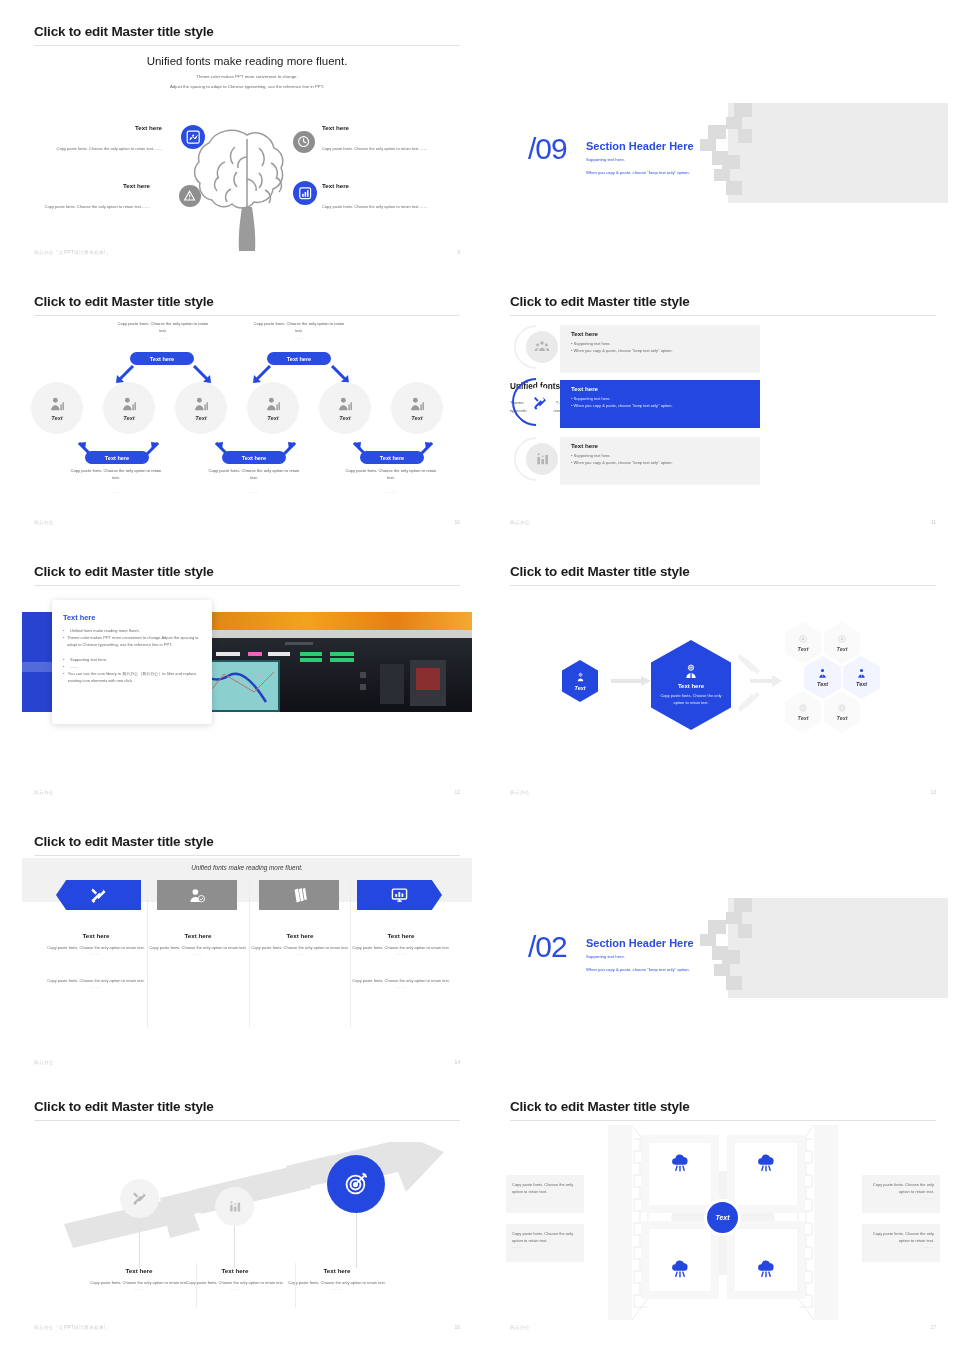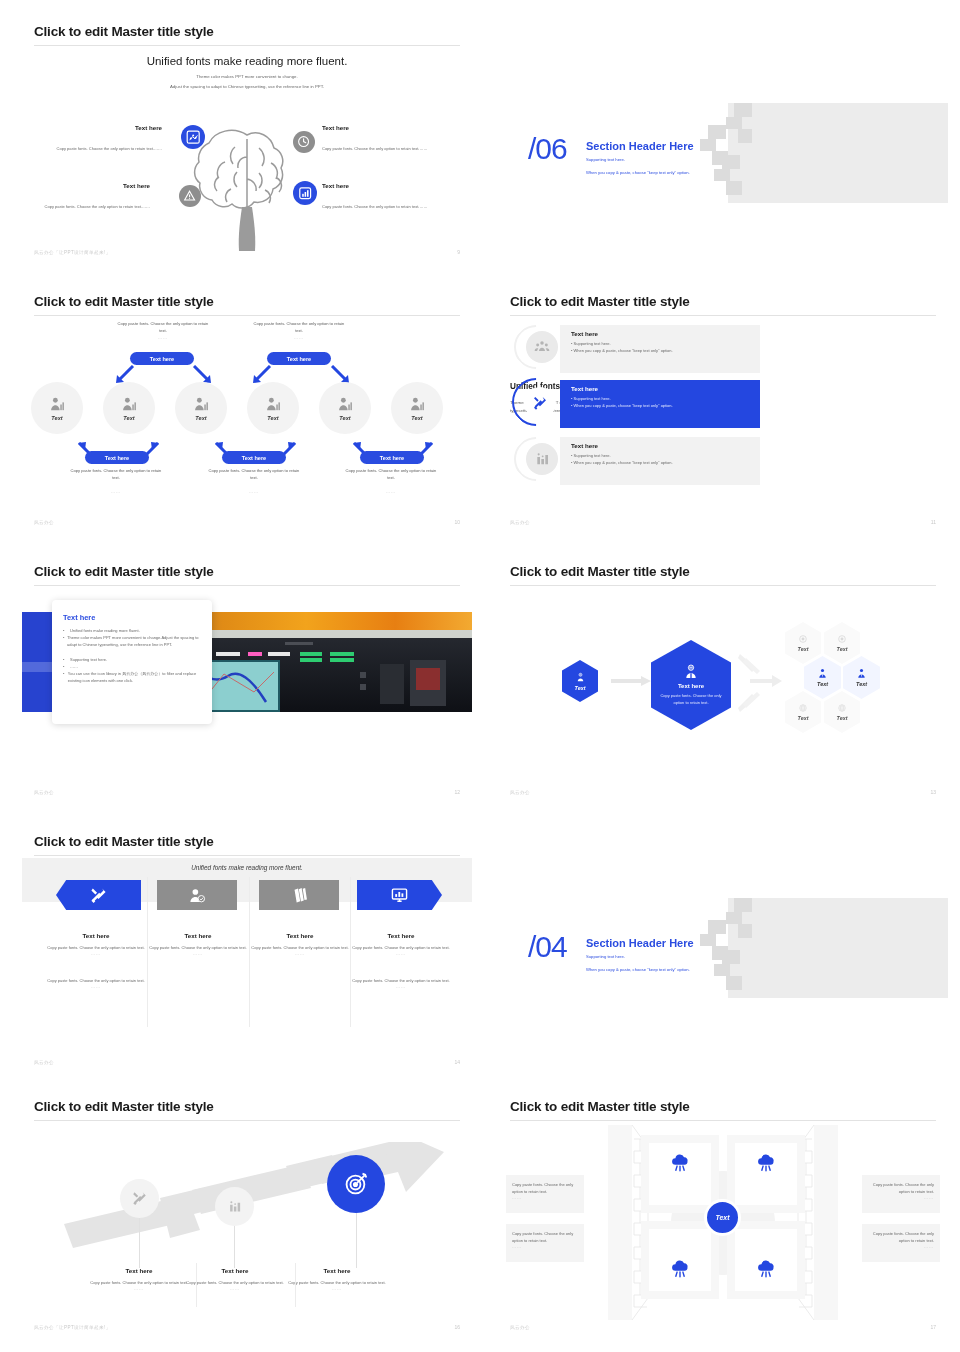--- a/index.html
+++ b/index.html
@@ -162,21 +162,21 @@
 
 <div class="slide col-r row1">
   <div class="sec-band" style="left:230px; top:91px; width:260px; height:100px;"></div>
   <svg class="zig" style="left:200px; top:91px; width:80px; height:105px;" viewBox="0 0 80 105">
     <g fill="#dcdcdc">
       <path d="M36 0h18v14H44v12h10v14H40V26H28V14h8z"></path>
       <path d="M10 22h18v14H18v12h12v14H14V48H2V36h8z"></path>
       <path d="M24 52h18v14H32v12h12v14H28V78H16V66h8z"></path>
     </g>
   </svg>
-  <div class="sec-num" style="left:30px; top:120px;">/06</div>
+  <div class="sec-num" style="left:30px; top:120px;">/09</div>
   <div class="sec-h" style="left:88px; top:128px;">Section Header Here</div>
   <div class="sec-s1" style="left:88px; top:145px;">Supporting text here.</div>
   <div class="sec-s2" style="left:88px; top:158px;">When you copy &amp; paste, choose "keep text only" option.</div>
 </div>
 
 <div class="slide col-l row2">
   <div class="s-title">Click to edit Master title style</div>
   <div class="s-rule"></div>
 
   <div class="capt" style="left:95px; top:39px;">
@@ -625,21 +625,21 @@
 
 <div class="slide col-r row4">
   <div class="sec-band" style="left:230px; top:76px; width:260px; height:100px;"></div>
   <svg class="zig" style="left:200px; top:76px; width:80px; height:105px;" viewBox="0 0 80 105">
     <g fill="#dcdcdc">
       <path d="M36 0h18v14H44v12h10v14H40V26H28V14h8z"></path>
       <path d="M10 22h18v14H18v12h12v14H14V48H2V36h8z"></path>
       <path d="M24 52h18v14H32v12h12v14H28V78H16V66h8z"></path>
     </g>
   </svg>
-  <div class="sec-num" style="left:30px; top:108px;">/04</div>
+  <div class="sec-num" style="left:30px; top:108px;">/02</div>
   <div class="sec-h" style="left:88px; top:115px;">Section Header Here</div>
   <div class="sec-s1" style="left:88px; top:132px;">Supporting text here.</div>
   <div class="sec-s2" style="left:88px; top:145px;">When you copy &amp; paste, choose "keep text only" option.</div>
 </div>
 
 <div class="slide col-l row5">
   <div class="s-title">Click to edit Master title style</div>
   <div class="s-rule"></div>
 
   <svg style="position:absolute; left:42px; top:55px; width:400px; height:115px;" viewBox="0 0 400 115">

